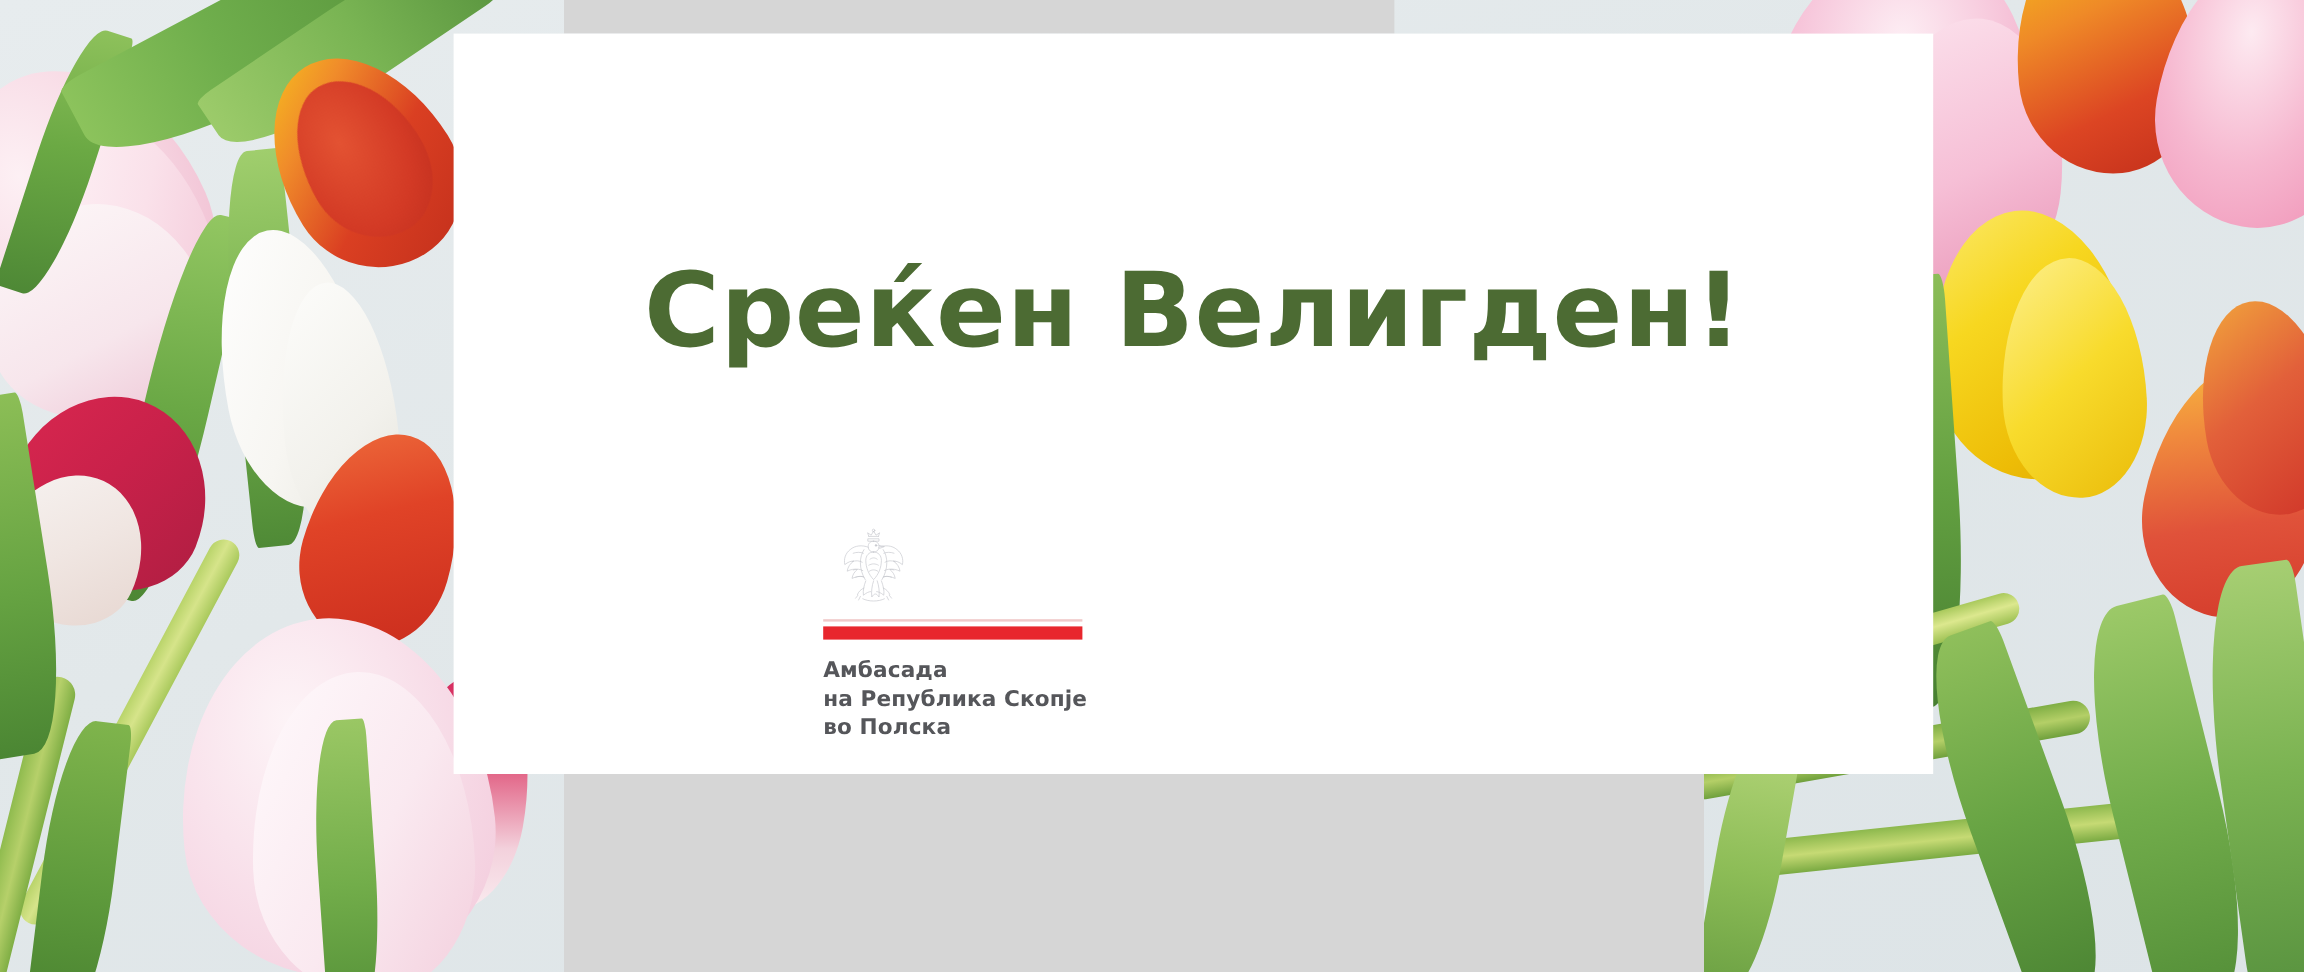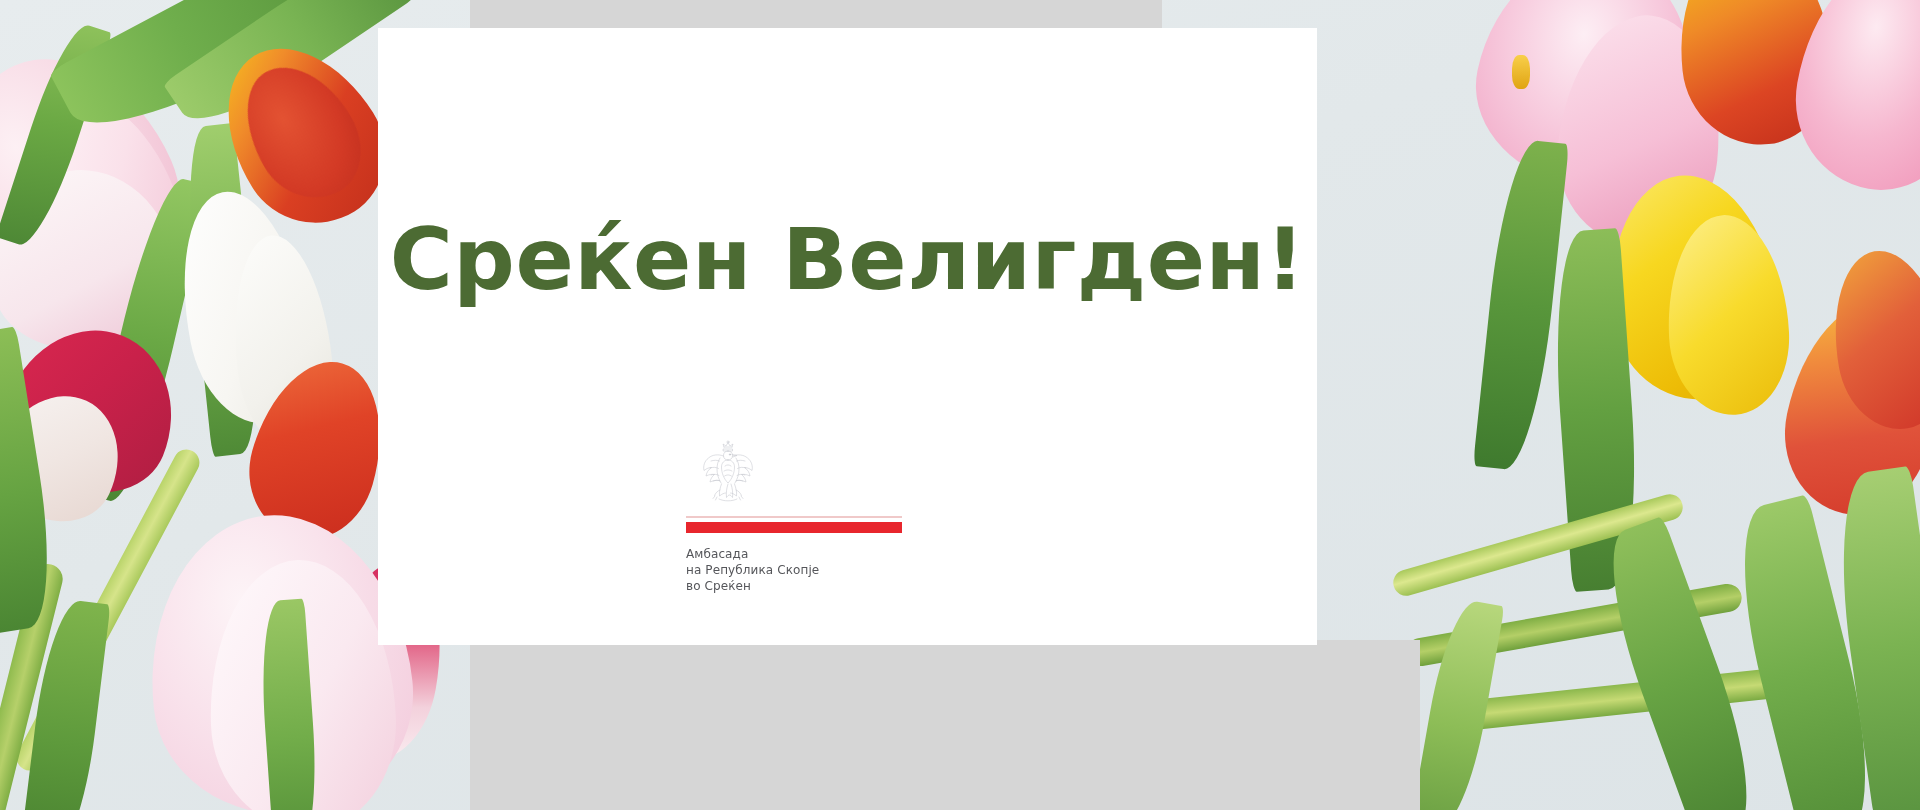--- a/index.html
+++ b/index.html
@@ -36,21 +36,21 @@
     background:#d6d6d6;
   }
   #band-top    { left:470px; top:0;     width:692px;  height:28px; }
   #band-bottom { left:470px; top:640px; width:950px;  height:170px; }
   #band-bottom2{ left:1160px;top:640px; width:260px;  height:170px; }
 
   
   #card {
     position:absolute;
     left:378px; top:28px;
-    width:939px; height:617px;
+    width:1233px; height:617px;
     background:#ffffff;
   }
 
   
   #title {
     position:absolute;
     left:0; right:0; top:186px;
     text-align:center;
     font-size:86px;
     font-weight:700;
@@ -77,24 +77,24 @@
     width:216px; height:2px;
     background:#f0c9c9;
     margin-bottom:4px;
   }
   #redbar {
     width:216px; height:11px;
     background:#e8262d;
     margin-bottom:14px;
   }
   #logo-text {
-    font-size:12px;
+    font-size:18px;
     line-height:1.32;
     color:#55565a;
-    font-weight:400;
+    font-weight:700;
     letter-spacing:0.1px;
   }
   #logo-text div { white-space:nowrap; }
 </style>
 </head>
 <body>
 
 <div id="stage">
 
   <div class="photo">
@@ -243,19 +243,19 @@
           <path d="M38 122 c10 5 26 5 36 0"></path>
         </svg>
       </div>
 
       <div id="hairline"></div>
       <div id="redbar"></div>
 
       <div id="logo-text">
         <div>Амбасада</div>
         <div>на Република Скопје</div>
-        <div>во Среќен</div>
+        <div>во Полска</div>
       </div>
 
     </div>
   </div>
 
 </div>
 
 </body></html>

